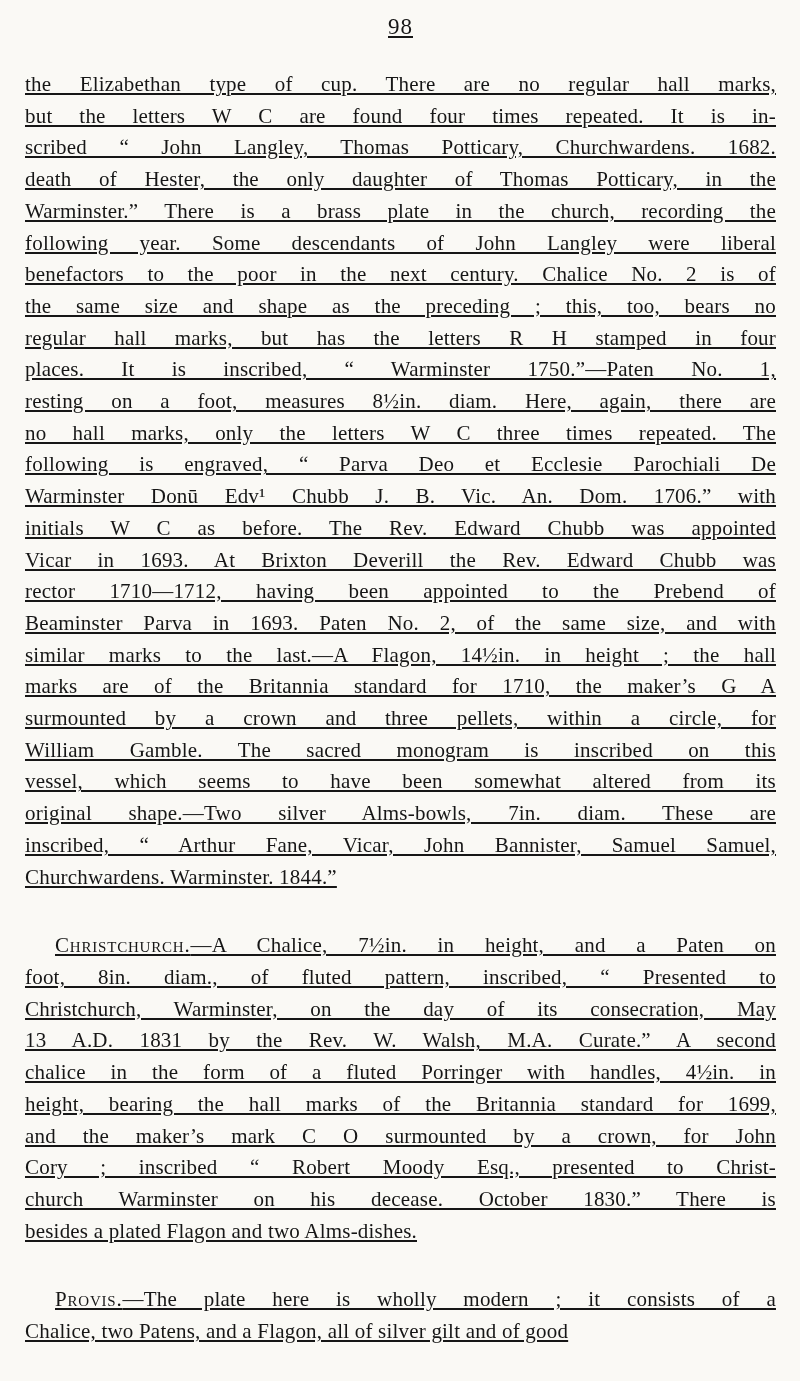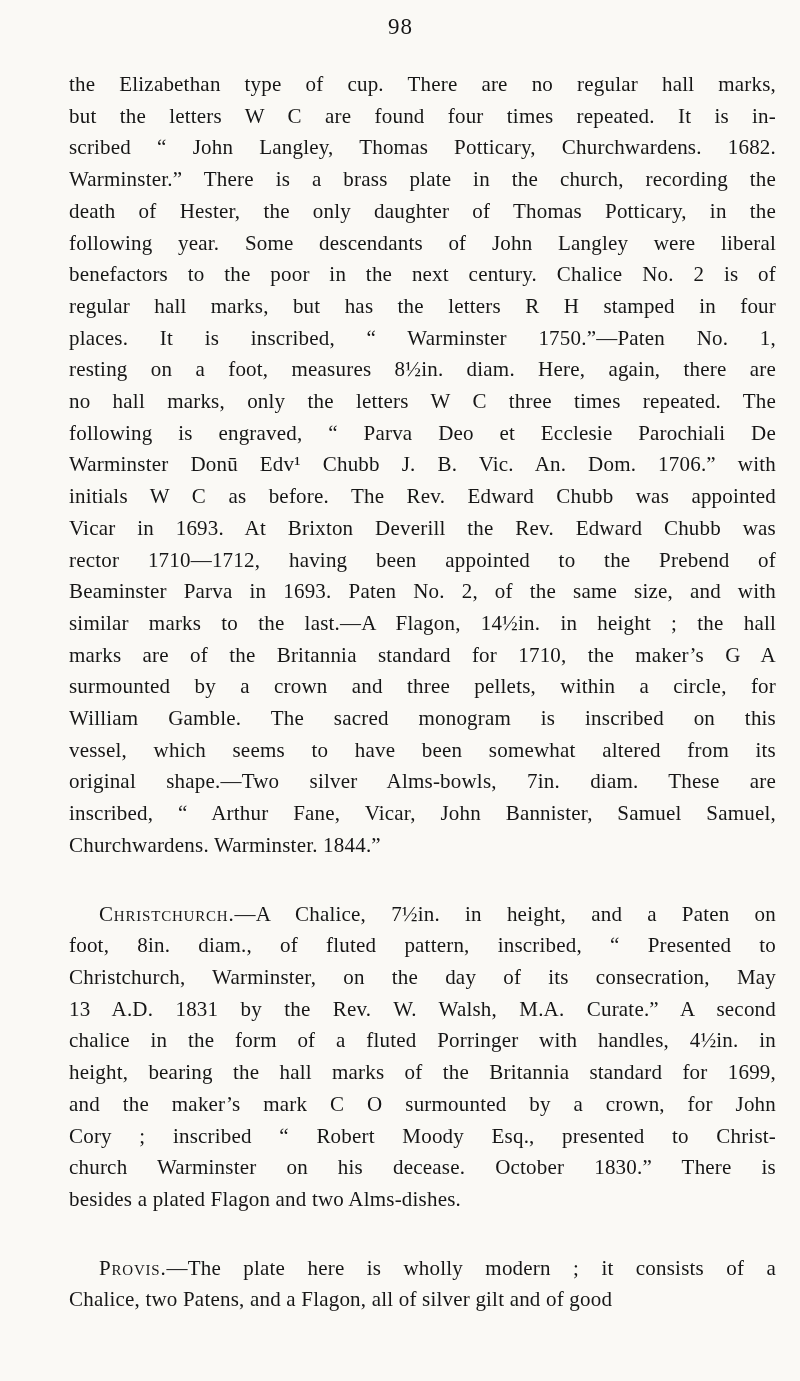--- a/index.html
+++ b/index.html
@@ -12,33 +12,33 @@
     background: #faf9f5;
     overflow: hidden;
     font-family: "Liberation Serif", "DejaVu Serif", serif;
     color: #161616;
   }
   .page {
     width: 800px;
     height: 1381px;
     box-sizing: border-box;
     padding: 12px 24px 0 25px;
+    text-decoration: underline;
   }
   .page-number {
     text-align: center;
     font-size: 23px;
     line-height: 30px;
     letter-spacing: 1px;
     margin-bottom: 27px;
   }
   .text-block {
     font-size: 21px;
     line-height: 31.7px;
     letter-spacing: 0.2px;
-    margin-left: 44px;
   }
   .paragraph + .paragraph {
     margin-top: 37px;
   }
   .line {
     text-align: justify;
     text-align-last: justify;
     white-space: normal;
   }
   .line.last {
@@ -56,24 +56,25 @@
 </head>
 <body>
 
 <div class="page">
   <div class="page-number">98</div>
   <div class="text-block">
       <div class="paragraph">
         <div class="line">the Elizabethan type of cup. There are no regular hall marks,</div>
         <div class="line">but the letters W C are found four times repeated. It is in-</div>
         <div class="line">scribed “ John Langley, Thomas Potticary, Churchwardens. 1682.</div>
+        <div class="line">death of Hester, the only daughter of Thomas Potticary, in the</div>
         <div class="line">Warminster.” There is a brass plate in the church, recording the</div>
-        <div class="line">death of Hester, the only daughter of Thomas Potticary, in the</div>
         <div class="line">following year. Some descendants of John Langley were liberal</div>
         <div class="line">benefactors to the poor in the next century. Chalice No. 2 is of</div>
+        <div class="line">the same size and shape as the preceding ; this, too, bears no</div>
         <div class="line">regular hall marks, but has the letters R H stamped in four</div>
         <div class="line">places. It is inscribed, “ Warminster 1750.”—Paten No. 1,</div>
         <div class="line">resting on a foot, measures 8½in. diam. Here, again, there are</div>
         <div class="line">no hall marks, only the letters W C three times repeated. The</div>
         <div class="line">following is engraved, “ Parva Deo et Ecclesie Parochiali De</div>
         <div class="line">Warminster Donū Edv¹ Chubb J. B. Vic. An. Dom. 1706.” with</div>
         <div class="line">initials W C as before. The Rev. Edward Chubb was appointed</div>
         <div class="line">Vicar in 1693. At Brixton Deverill the Rev. Edward Chubb was</div>
         <div class="line">rector 1710—1712, having been appointed to the Prebend of</div>
         <div class="line">Beaminster Parva in 1693. Paten No. 2, of the same size, and with</div>

